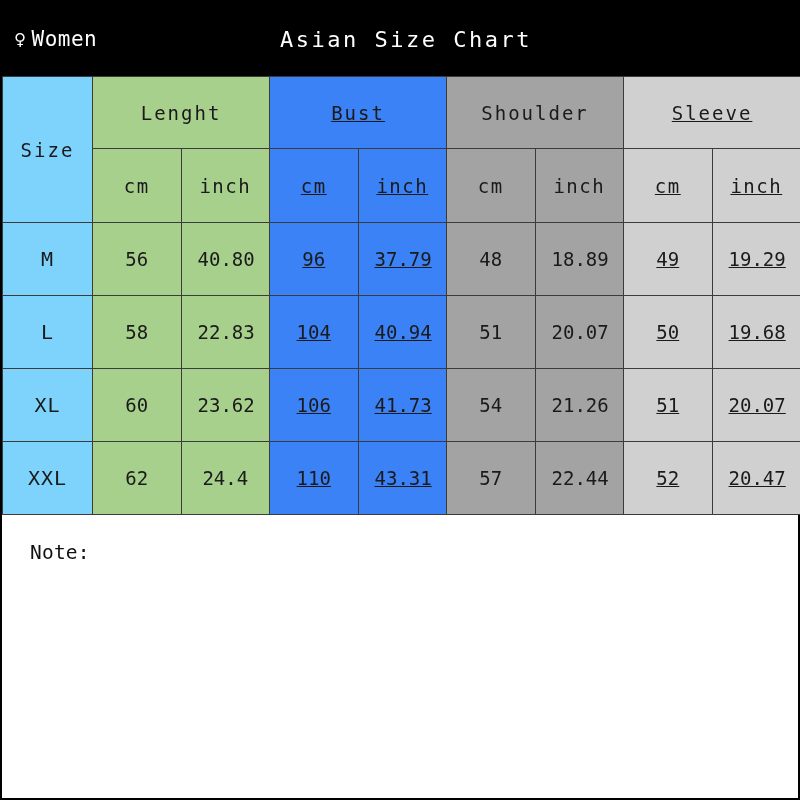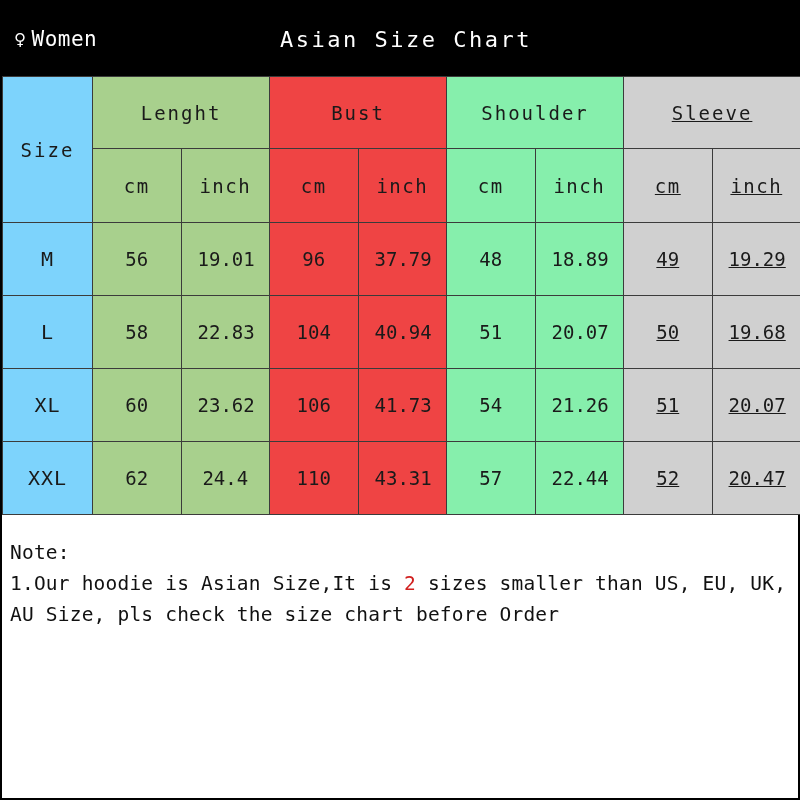--- a/index.html
+++ b/index.html
@@ -103,37 +103,38 @@
   .data-row { height: 73px; }
   .data-row .rowhead {
     font-size: 20px;
     letter-spacing: 1px;
     color: #1a1a1a;
   }
 
   
   .c-size     { background: #7dd3fc; }
   .c-length   { background: #a8d08d; }
-  .c-bust     { background: #ef4444; }
-  .c-shoulder { background: #86efac; }
+  .c-bust     { background: #3b82f6; text-decoration: underline; }
+  .c-shoulder { background: #a3a3a3; }
   .c-sleeve   { background: #d0d0d0; text-decoration: underline; }
 
   
   .note-area {
     flex: 1 1 auto;
     background: #ffffff;
     padding: 22px 8px 8px 8px;
     box-sizing: border-box;
   }
   .note-line {
     font-size: 19.5px;
     line-height: 31px;
     color: #111111;
     letter-spacing: 0.2px;
     white-space: pre-wrap;
+    margin-left: 20px;
   }
   .hl-red { color: #d1201f; }
 </style>
 </head>
 <body>
 
 <div class="chart-frame">
 
   <div class="banner">
     <div class="banner-left">
@@ -172,21 +173,21 @@
         <td class="c-bust">inch</td>
         <td class="c-shoulder">cm</td>
         <td class="c-shoulder">inch</td>
         <td class="c-sleeve">cm</td>
         <td class="c-sleeve">inch</td>
       </tr>
 
       <tr class="data-row">
         <td class="c-size rowhead">M</td>
         <td class="c-length">56</td>
-        <td class="c-length">19.01</td>
+        <td class="c-length">40.80</td>
         <td class="c-bust">96</td>
         <td class="c-bust">37.79</td>
         <td class="c-shoulder">48</td>
         <td class="c-shoulder">18.89</td>
         <td class="c-sleeve">49</td>
         <td class="c-sleeve">19.29</td>
       </tr>
 
       <tr class="data-row">
         <td class="c-size rowhead">L</td>
@@ -221,16 +222,15 @@
         <td class="c-shoulder">57</td>
         <td class="c-shoulder">22.44</td>
         <td class="c-sleeve">52</td>
         <td class="c-sleeve">20.47</td>
       </tr>
     </tbody>
   </table>
 
   <div class="note-area">
     <div class="note-line">Note:</div>
-    <div class="note-line"><span>1.Our hoodie is Asian Size,It is </span><span class="hl-red">2</span><span> sizes smaller than US, EU, UK, AU Size, pls check the size chart before Order</span></div>
   </div>
 
 </div>
 
 </body></html>

